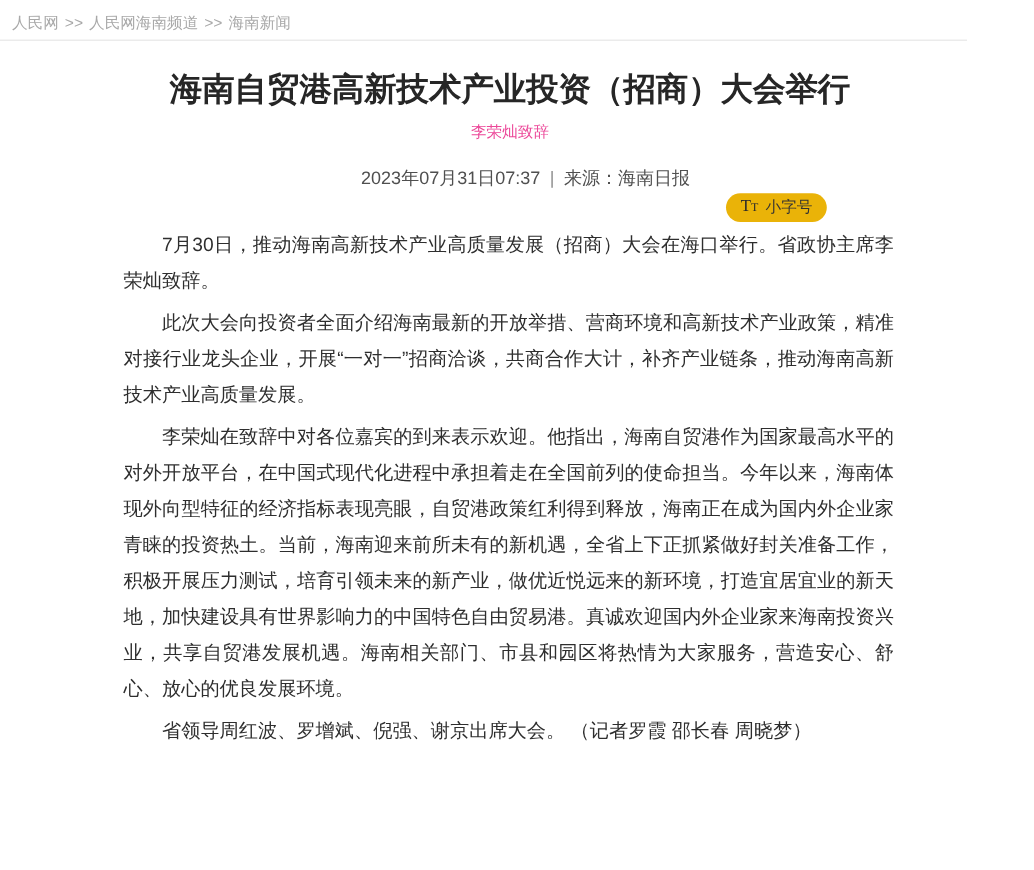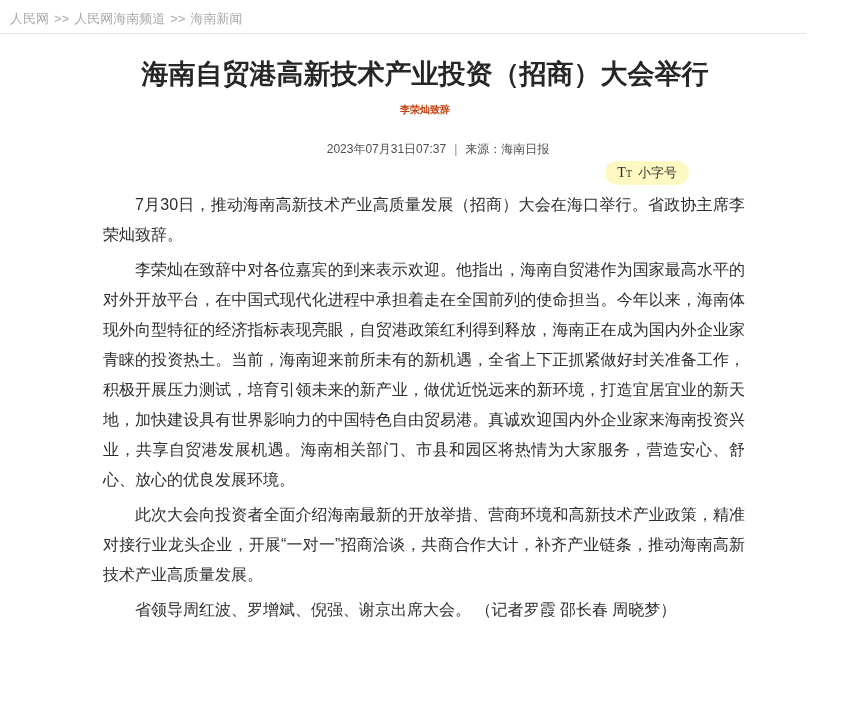--- a/index.html
+++ b/index.html
@@ -14,28 +14,28 @@
     font-size: 13px; color: #a8a8a8; line-height: 18px;
   }
   .breadcrumb a { color: #a8a8a8; text-decoration: none; cursor: pointer; }
   .breadcrumb .sep { margin: 0 5px; }
   .divider { border-bottom: 1px solid #e7e7e7; width: 100%; }
   .header { text-align: center; margin-left: 44px; }
   .title {
     margin: 21px 40px 0; font-size: 27px; line-height: 38px;
     font-weight: bold; color: #262626;
   }
-  .subtitle { margin-top: 8px; font-size: 10px; line-height: 18px; color: #c2410c; font-weight: bold; }
-  .meta { margin-top: 20px; font-size: 12px; line-height: 20px; color: #4f4f4f; padding-left: 26px; }
+  .subtitle { margin-top: 8px; font-size: 13px; line-height: 18px; color: #ec4899; }
+  .meta { margin-top: 20px; font-size: 15px; line-height: 20px; color: #4f4f4f; padding-left: 26px; }
   .meta .msep { margin: 0 8px; color: #8f8f8f; }
   .toolbar-row { text-align: right; padding-right: 117px; margin-top: 2px; height: 24px; }
   .fontsize-pill {
     display: inline-flex; align-items: center; gap: 6px;
     height: 24px; padding: 0 12px; border: none; border-radius: 12px;
-    background: #fef9c3; color: #333333; font-size: 13px; cursor: pointer;
+    background: #eab308; color: #333333; font-size: 13px; cursor: pointer;
     font-family: inherit; line-height: 24px;
   }
   .tt-icon { font-family: "Liberation Serif", "DejaVu Serif", serif; color: #2b2b2b; letter-spacing: 0; }
   .t-large { font-size: 14px; }
   .t-small { font-size: 10px; }
   .article {
     width: 642px; margin: 4px 0 0 103px;
     font-size: 16px; line-height: 30px; color: #2e2e2e;
     text-align: justify;
   }
@@ -63,19 +63,19 @@
 
   <div class="toolbar-row">
     <button class="fontsize-pill">
       <span class="tt-icon"><span class="t-large">T</span><span class="t-small">T</span></span>
       <span>小字号</span>
     </button>
   </div>
 
   <div class="article">
     <p>7月30日，推动海南高新技术产业高质量发展（招商）大会在海口举行。省政协主席李荣灿致辞。</p>
+    <p>此次大会向投资者全面介绍海南最新的开放举措、营商环境和高新技术产业政策，精准对接行业龙头企业，开展“一对一”招商洽谈，共商合作大计，补齐产业链条，推动海南高新技术产业高质量发展。</p>
     <p>李荣灿在致辞中对各位嘉宾的到来表示欢迎。他指出，海南自贸港作为国家最高水平的对外开放平台，在中国式现代化进程中承担着走在全国前列的使命担当。今年以来，海南体现外向型特征的经济指标表现亮眼，自贸港政策红利得到释放，海南正在成为国内外企业家青睐的投资热土。当前，海南迎来前所未有的新机遇，全省上下正抓紧做好封关准备工作，积极开展压力测试，培育引领未来的新产业，做优近悦远来的新环境，打造宜居宜业的新天地，加快建设具有世界影响力的中国特色自由贸易港。真诚欢迎国内外企业家来海南投资兴业，共享自贸港发展机遇。海南相关部门、市县和园区将热情为大家服务，营造安心、舒心、放心的优良发展环境。</p>
-    <p>此次大会向投资者全面介绍海南最新的开放举措、营商环境和高新技术产业政策，精准对接行业龙头企业，开展“一对一”招商洽谈，共商合作大计，补齐产业链条，推动海南高新技术产业高质量发展。</p>
     <p>省领导周红波、罗增斌、倪强、谢京出席大会。 （记者罗霞 邵长春 周晓梦）</p>
 
   </div>
 
 </div>
 
 </body></html>

